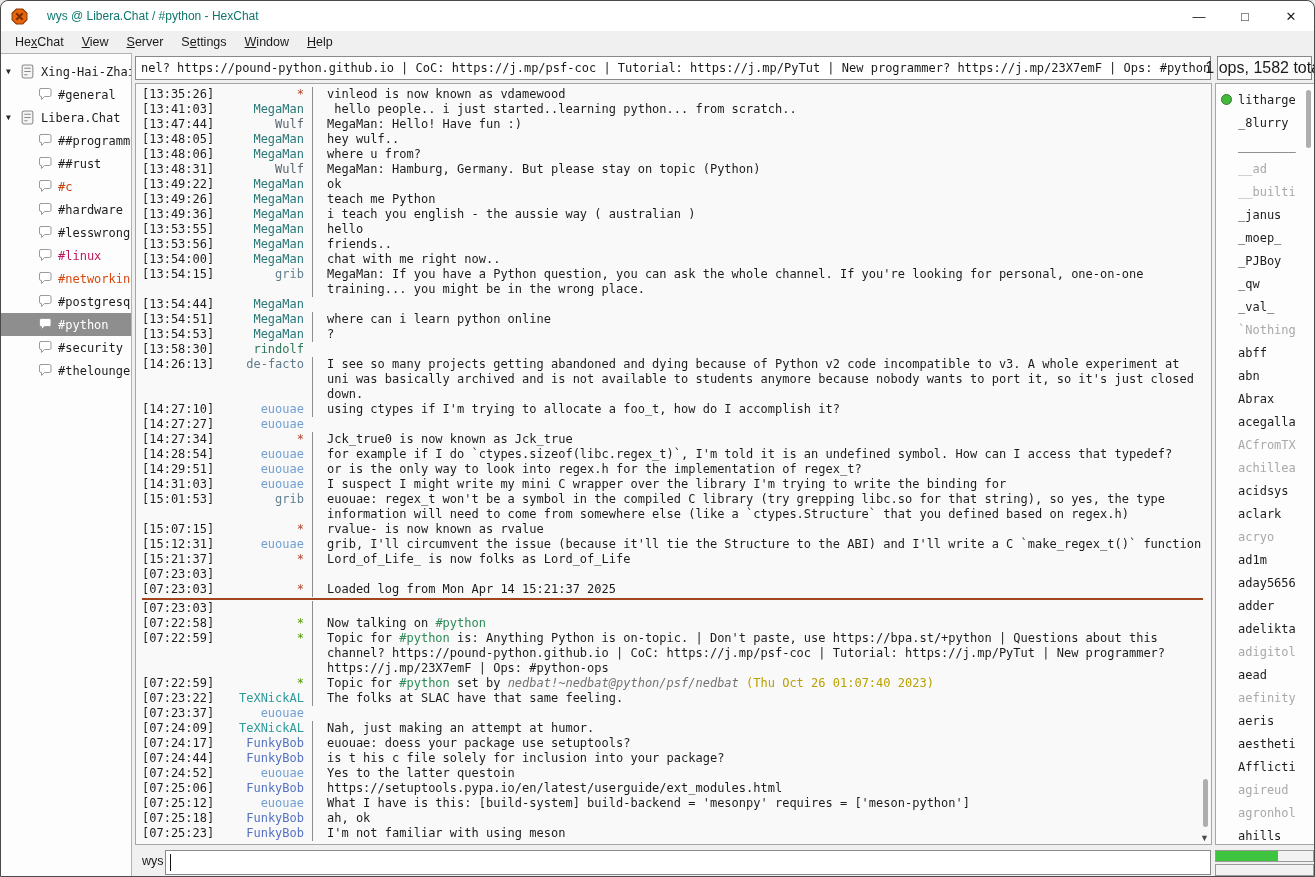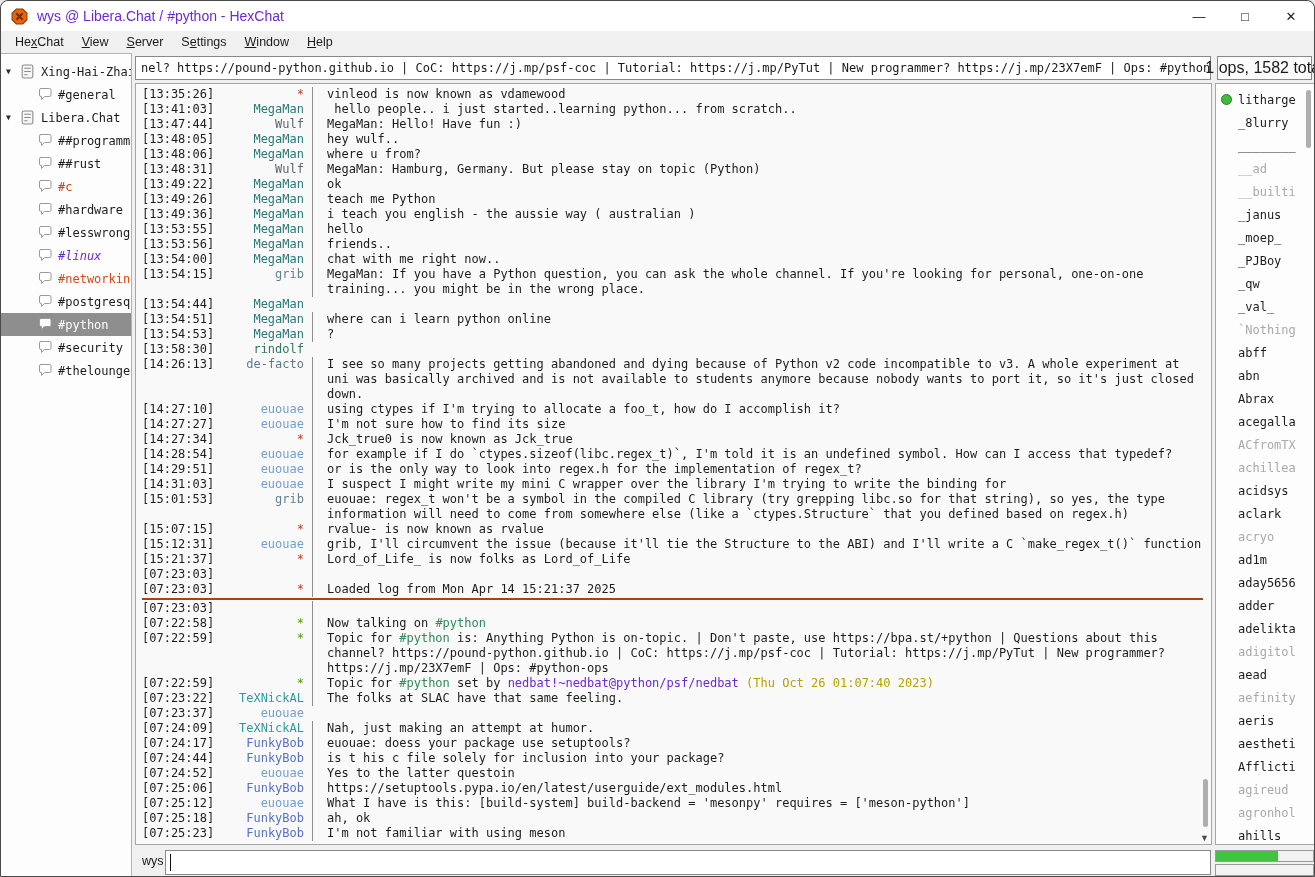--- a/index.html
+++ b/index.html
@@ -1,21 +1,21 @@
 <!DOCTYPE html>
 <html><head>
 <meta charset="utf-8">
 <style>
 *{box-sizing:border-box;margin:0;padding:0}
 html,body{width:1315px;height:877px;background:#e8e8e8;font-family:"Liberation Sans",sans-serif}
 #win{position:relative;width:1315px;height:877px;background:#f0f0f0;border:1px solid #4a4a4a;border-radius:8px 8px 0 0;overflow:hidden}
 
 .titlebar{height:30px;background:#ffffff;display:flex;align-items:center;padding-left:10px;border-radius:8px 8px 0 0}
 .app-icon{width:17px;height:17px;flex:none}
-.title-text{font-size:14px;color:#6d28d9;margin-left:9px}
+.title-text{font-size:12px;color:#0f766e;margin-left:19px}
 .win-controls{margin-left:auto;display:flex;height:100%}
 .win-btn{width:46px;display:flex;align-items:center;justify-content:center;font-size:13px;color:#202020}
 
 .menubar{height:22px;display:flex;align-items:center;padding-left:5px;font-size:12.5px;color:#1a1a1a;background:#f0f0f0}
 .menu-item{padding:2px 9px;white-space:nowrap}
 .accel{text-decoration:underline}
 
 .topic-entry{position:absolute;left:134px;top:55px;width:1076px;height:24px;background:#fff;border:1px solid #898989;font:12px "DejaVu Sans Mono",monospace;color:#1a1a1a;line-height:22px;padding:0 5px;white-space:nowrap;overflow:hidden}
 .ops-box{position:absolute;left:1216px;top:55px;width:95px;height:24px;background:#fbfbfb;border:1px solid #898989;font-size:16px;color:#1a1a1a;display:flex;align-items:center;justify-content:center;white-space:nowrap}
 
@@ -136,21 +136,21 @@
       <div class="tree-row chan">
         <span class="tree-icon"><svg width="16" height="14" viewBox="0 0 16 14">
             <path d="M3.5 1.5 h9 a1.5 1.5 0 0 1 1.5 1.5 v5 a1.5 1.5 0 0 1 -1.5 1.5 h-5 l-3 3 v-3 h-0.5 a1.5 1.5 0 0 1 -1.5 -1.5 v-5 a1.5 1.5 0 0 1 1.5 -1.5" fill="#ffffff" stroke="#9a9a9a"></path>
           </svg></span>
         <span class="tree-label">#lesswrong</span>
       </div>
       <div class="tree-row chan">
         <span class="tree-icon"><svg width="16" height="14" viewBox="0 0 16 14">
             <path d="M3.5 1.5 h9 a1.5 1.5 0 0 1 1.5 1.5 v5 a1.5 1.5 0 0 1 -1.5 1.5 h-5 l-3 3 v-3 h-0.5 a1.5 1.5 0 0 1 -1.5 -1.5 v-5 a1.5 1.5 0 0 1 1.5 -1.5" fill="#ffffff" stroke="#9a9a9a"></path>
           </svg></span>
-        <span class="tree-label" style="color: #6d28d9; font-style: italic;">#linux</span>
+        <span class="tree-label" style="color: #be185d;">#linux</span>
       </div>
       <div class="tree-row chan">
         <span class="tree-icon"><svg width="16" height="14" viewBox="0 0 16 14">
             <path d="M3.5 1.5 h9 a1.5 1.5 0 0 1 1.5 1.5 v5 a1.5 1.5 0 0 1 -1.5 1.5 h-5 l-3 3 v-3 h-0.5 a1.5 1.5 0 0 1 -1.5 -1.5 v-5 a1.5 1.5 0 0 1 1.5 -1.5" fill="#ffffff" stroke="#9a9a9a"></path>
           </svg></span>
         <span class="tree-label" style="color: rgb(217, 72, 15);">#networking</span>
       </div>
       <div class="tree-row chan">
         <span class="tree-icon"><svg width="16" height="14" viewBox="0 0 16 14">
             <path d="M3.5 1.5 h9 a1.5 1.5 0 0 1 1.5 1.5 v5 a1.5 1.5 0 0 1 -1.5 1.5 h-5 l-3 3 v-3 h-0.5 a1.5 1.5 0 0 1 -1.5 -1.5 v-5 a1.5 1.5 0 0 1 1.5 -1.5" fill="#ffffff" stroke="#9a9a9a"></path>
@@ -269,21 +269,20 @@
         <div class="msg"><span>I see so many projects getting abandoned and dying because of Python v2 code incompatible to v3. A whole experiment at uni was basically archived and is not available to students anymore because nobody wants to port it, so it's just closed down.</span></div>
       </div>
       <div class="row">
         <span class="time">[14:27:10]</span>
         <span class="nick" style="color: rgb(114, 159, 207);">euouae</span>
         <div class="msg"><span>using ctypes if I'm trying to allocate a foo_t, how do I accomplish it?</span></div>
       </div>
       <div class="row">
         <span class="time">[14:27:27]</span>
         <span class="nick" style="color: rgb(114, 159, 207);">euouae</span>
-        <div class="msg"><span>I'm not sure how to find its size</span></div>
       </div>
       <div class="row">
         <span class="time">[14:27:34]</span>
         <span class="nick" style="color: rgb(181, 68, 45);">*</span>
         <div class="msg"><span>Jck_true0 is now known as Jck_true</span></div>
       </div>
       <div class="row">
         <span class="time">[14:28:54]</span>
         <span class="nick" style="color: rgb(114, 159, 207);">euouae</span>
         <div class="msg"><span>for example if I do `ctypes.sizeof(libc.regex_t)`, I'm told it is an undefined symbol. How can I access that typedef?</span></div>
@@ -340,21 +339,21 @@
         <div class="msg"><span>Now talking on </span><span style="color: rgb(46, 139, 87);">#python</span></div>
       </div>
       <div class="row">
         <span class="time">[07:22:59]</span>
         <span class="nick" style="color: rgb(78, 154, 6);">*</span>
         <div class="msg"><span>Topic for </span><span style="color: rgb(46, 139, 87);">#python</span><span> is: Anything Python is on-topic. | Don't paste, use https://bpa.st/+python | Questions about this channel? https://pound-python.github.io | CoC: https://j.mp/psf-coc | Tutorial: https://j.mp/PyTut | New programmer? https://j.mp/23X7emF | Ops: #python-ops</span></div>
       </div>
       <div class="row">
         <span class="time">[07:22:59]</span>
         <span class="nick" style="color: rgb(78, 154, 6);">*</span>
-        <div class="msg"><span>Topic for </span><span style="color: rgb(46, 139, 87);">#python</span><span> set by </span><span style="color: #6d28d9;">nedbat!~nedbat@python/psf/nedbat</span><span> </span><span style="color: rgb(184, 160, 0);">(Thu Oct 26 01:07:40 2023)</span></div>
+        <div class="msg"><span>Topic for </span><span style="color: rgb(46, 139, 87);">#python</span><span> set by </span><span style="color: #737373; font-style: italic;">nedbat!~nedbat@python/psf/nedbat</span><span> </span><span style="color: rgb(184, 160, 0);">(Thu Oct 26 01:07:40 2023)</span></div>
       </div>
       <div class="row">
         <span class="time">[07:23:22]</span>
         <span class="nick" style="color: rgb(46, 154, 154);">TeXNickAL</span>
         <div class="msg"><span>The folks at SLAC have that same feeling.</span></div>
       </div>
       <div class="row">
         <span class="time">[07:23:37]</span>
         <span class="nick" style="color: rgb(114, 159, 207);">euouae</span>
       </div>

